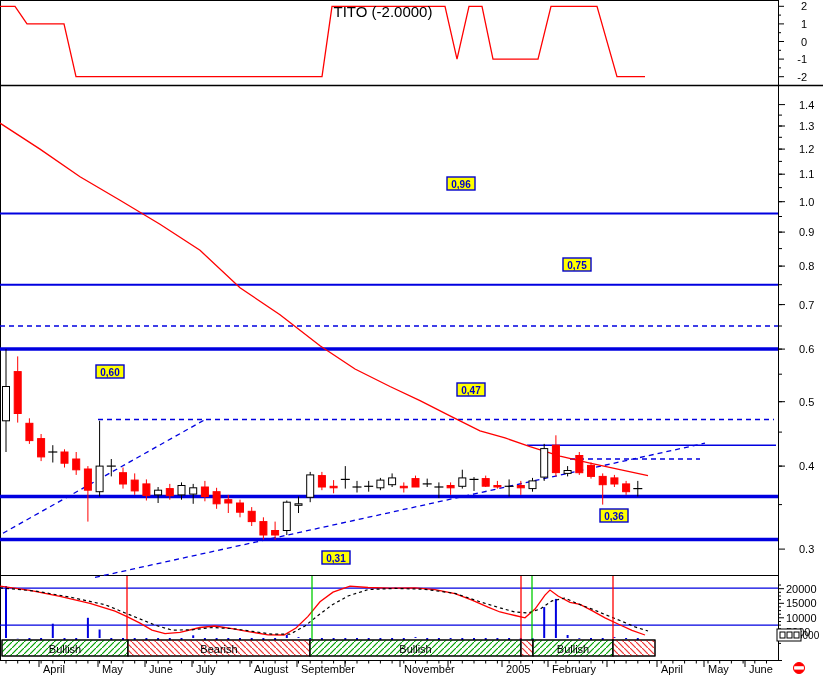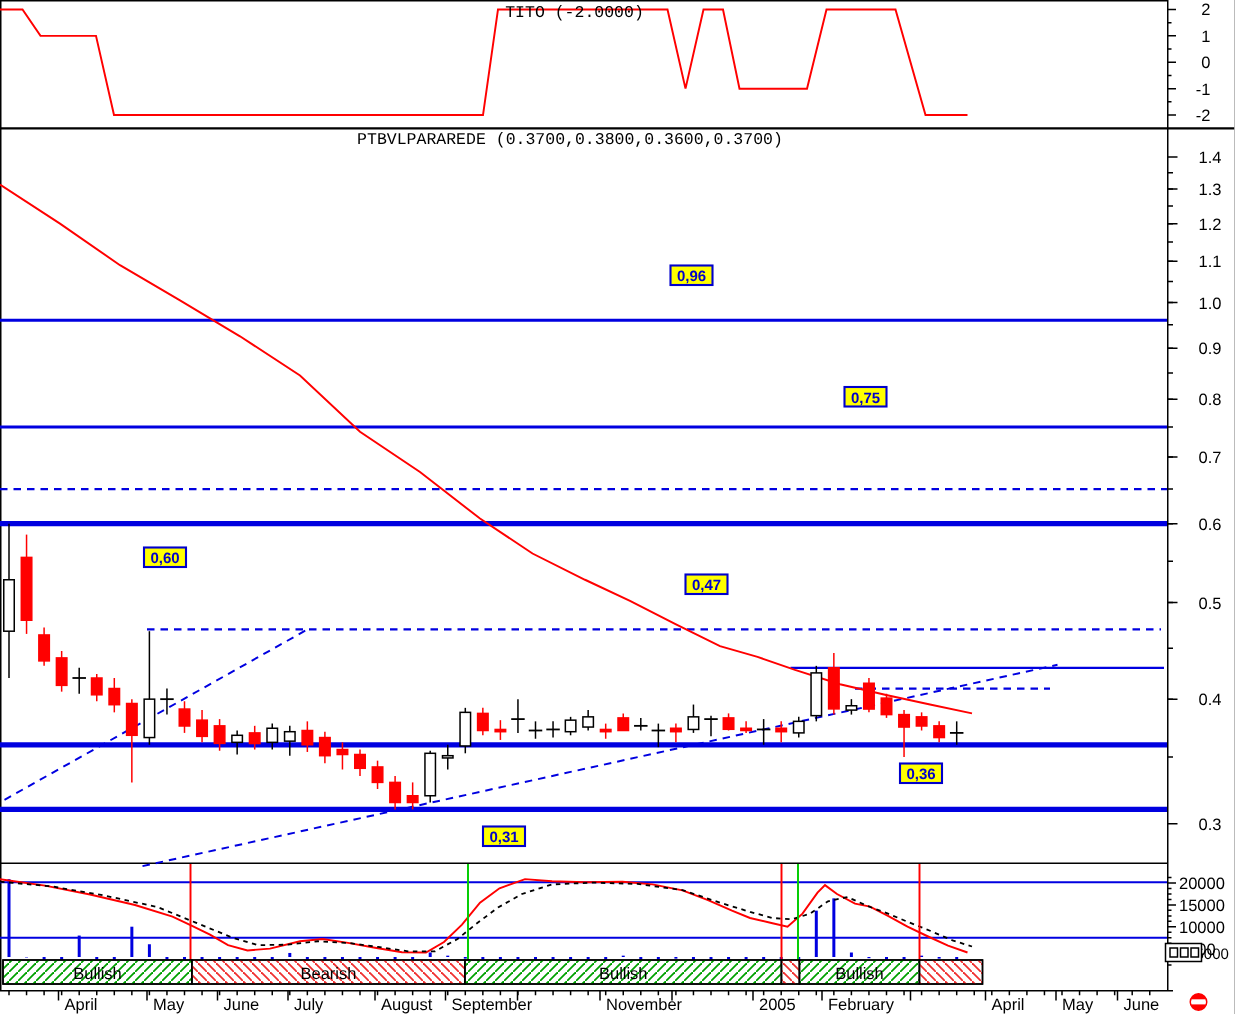--- a/index.html
+++ b/index.html
@@ -1,19 +1,19 @@
 <!DOCTYPE html>
 <html><head>
 <meta charset="utf-8">
 <style>
   html,body{margin:0;padding:0;background:#888;}
   .screen{position:relative;width:823px;height:676px;background:#ffffff;overflow:hidden;
           font-family:"Liberation Sans",sans-serif;}
   svg text{font-family:"Liberation Sans",sans-serif;}
-  .panel-title{position:absolute;transform:translateX(-50%);font-size:11px;color:#000;white-space:nowrap;font-family:Liberation Mono, monospace;}
+  .panel-title{position:absolute;transform:translateX(-50%);font-size:15px;color:#000;white-space:nowrap;}
   #tito-title{left:383px;top:3px;}
   #main-title{left:380px;top:88px;}
 </style>
 </head>
 <body>
 
 <div class="screen">
   <svg id="chart-svg" width="823" height="676" viewBox="0 0 823 676">
       <defs>
         <pattern id="bull" width="6" height="6" patternUnits="userSpaceOnUse">
@@ -420,14 +420,13 @@
       <text x="797" y="639" font-size="10" fill="#000" text-anchor="start">5000</text>
       <rect x="777" y="629" width="24" height="12" fill="#fff" stroke="#000"></rect>
       <rect x="780" y="632" width="5" height="6" fill="#fff" stroke="#000"></rect>
       <rect x="787" y="632" width="5" height="6" fill="#fff" stroke="#000"></rect>
       <rect x="794" y="632" width="5" height="6" fill="#fff" stroke="#000"></rect>
       <circle cx="799" cy="668" r="5.5" fill="#ff0000"></circle>
       <rect x="794" y="666.2" width="10" height="3.4" fill="#fff"></rect>
       <circle cx="799" cy="668" r="5.5" fill="none" stroke="#ff0000"></circle>
     </svg>
   <div id="tito-title" class="panel-title">TITO (-2.0000)</div>
-  <div id="main-title" class="panel-title">PTBVLPARAREDE (0.3700,0.3800,0.3600,0.3700)</div>
 </div>
 
 </body></html>

